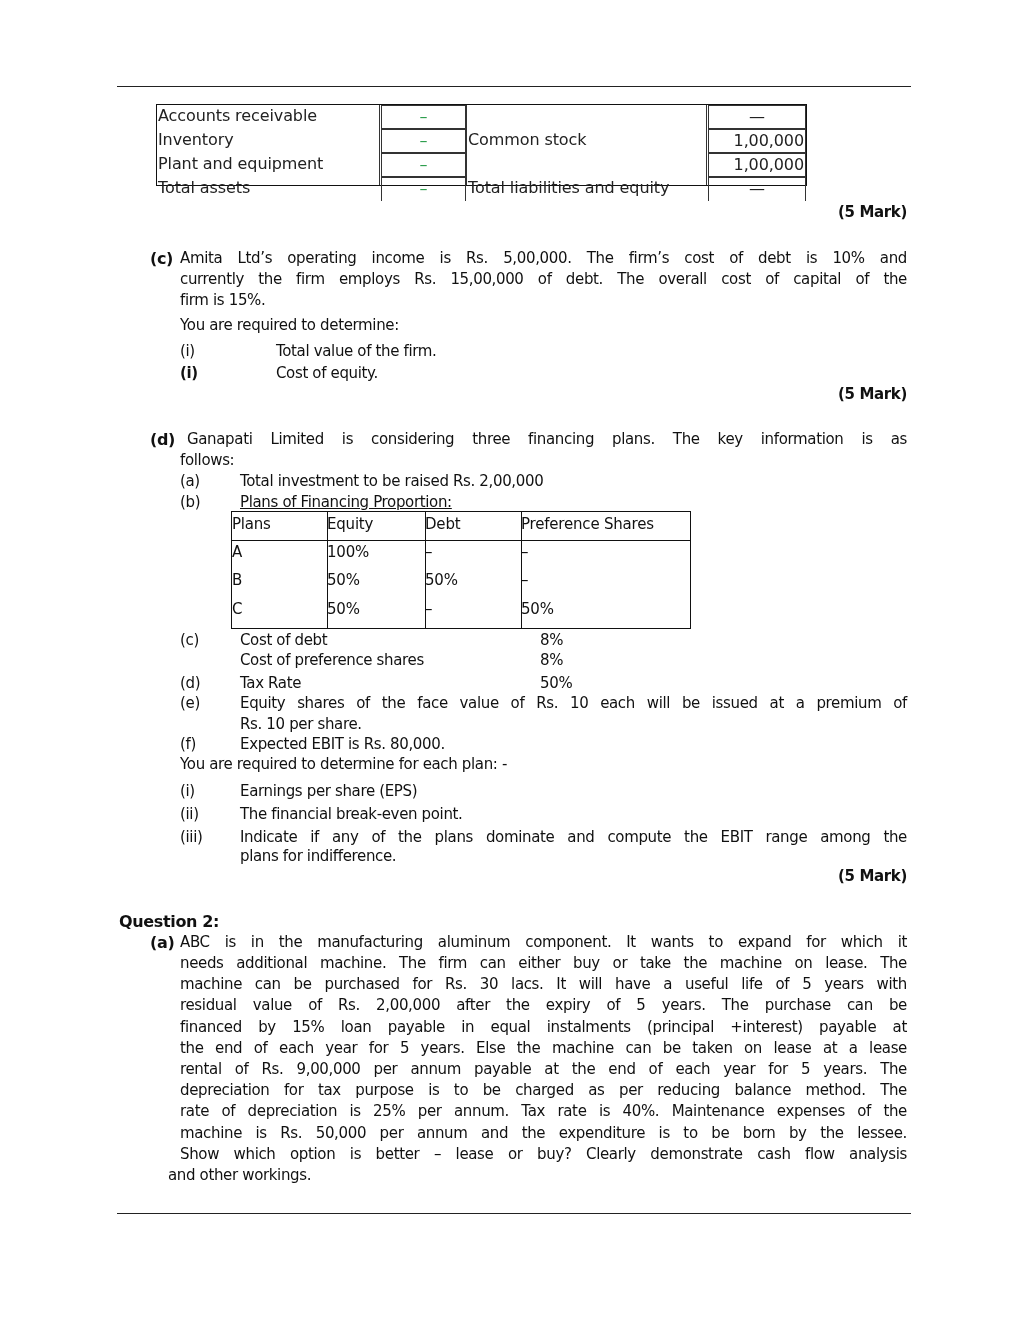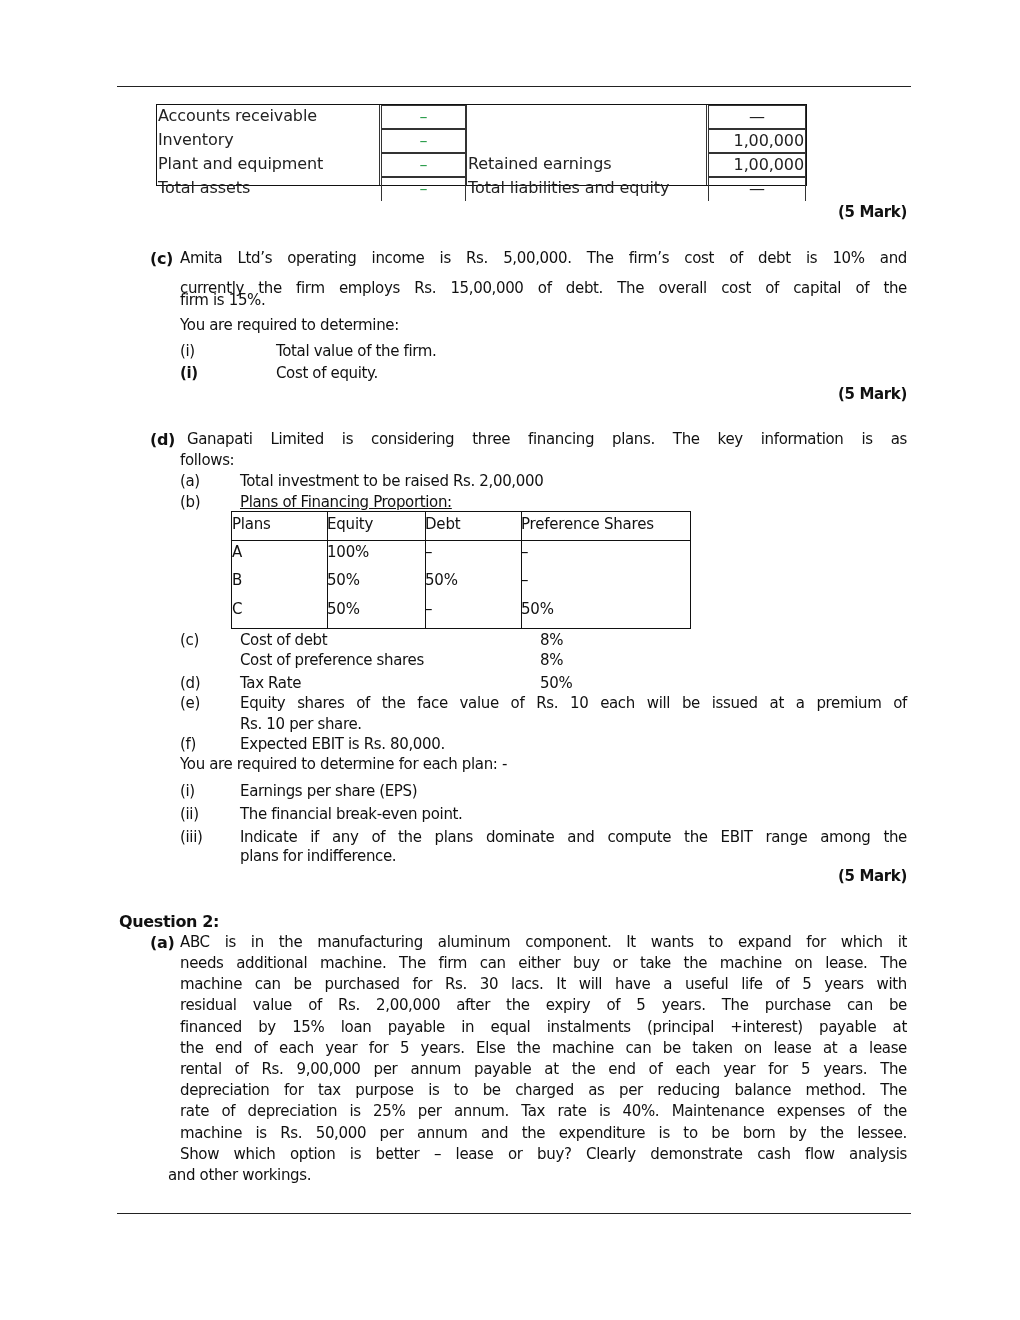--- a/index.html
+++ b/index.html
@@ -39,37 +39,37 @@
   <div class="vline" style="left:222px;"></div>
   <div class="vline" style="left:309px;"></div>
   <div class="vline" style="left:549px;"></div>
 
   <div class="cell lbl" style="left:0;top:0;width:222px;">Accounts receivable</div>
   <div class="cell box green" style="left:224px;top:0;width:85px;">–</div>
   <div class="cell box" style="left:551px;top:0;width:98px;">—</div>
 
   <div class="cell lbl" style="left:0;top:24px;width:222px;">Inventory</div>
   <div class="cell box green" style="left:224px;top:24px;width:85px;">–</div>
+  <div class="cell lbl" style="left:310px;top:24px;width:239px;">Common stock</div>
   <div class="cell box num" style="left:551px;top:24px;width:98px;">1,00,000</div>
 
   <div class="cell lbl" style="left:0;top:48px;width:222px;">Plant and equipment</div>
   <div class="cell box green" style="left:224px;top:48px;width:85px;">–</div>
-  <div class="cell lbl" style="left:310px;top:48px;width:239px;">Retained earnings</div>
   <div class="cell box num" style="left:551px;top:48px;width:98px;">1,00,000</div>
 
   <div class="cell lbl" style="left:0;top:72px;width:222px;">Total assets</div>
   <div class="cell box green" style="left:224px;top:72px;width:85px;border-bottom:none;">–</div>
   <div class="cell lbl" style="left:310px;top:72px;width:239px;">Total liabilities and equity</div>
   <div class="cell box" style="left:551px;top:72px;width:98px;border-bottom:none;">—</div>
 </div>
 <div class="abs txt bold" style="right:113px;top:202px;">(5 Mark)</div>
 
 <div class="abs txt bold" style="left:150px;top:248px;font-size:16px;">(c)</div>
 <div class="abs txt just" style="left:180px;top:248px;width:727px;">Amita Ltd’s operating income is Rs. 5,00,000. The firm’s cost of debt is 10% and</div>
-<div class="abs txt just" style="left:180px;top:278px;width:727px;">currently the firm employs Rs. 15,00,000 of debt. The overall cost of capital of the</div>
+<div class="abs txt just" style="left:180px;top:269px;width:727px;">currently the firm employs Rs. 15,00,000 of debt. The overall cost of capital of the</div>
 <div class="abs txt" style="left:180px;top:290px;">firm is 15%.</div>
 <div class="abs txt" style="left:180px;top:315px;">You are required to determine:</div>
 <div class="abs txt" style="left:180px;top:341px;">(i)</div>
 <div class="abs txt" style="left:276px;top:341px;">Total value of the firm.</div>
 <div class="abs txt bold" style="left:180px;top:363px;">(i)</div>
 <div class="abs txt" style="left:276px;top:363px;">Cost of equity.</div>
 <div class="abs txt bold" style="right:113px;top:384px;">(5 Mark)</div>
 
 <div class="abs txt bold" style="left:150px;top:429px;font-size:16px;">(d)</div>
 <div class="abs txt just" style="left:187px;top:429px;width:720px;">Ganapati Limited is considering three financing plans. The key information is as</div>

